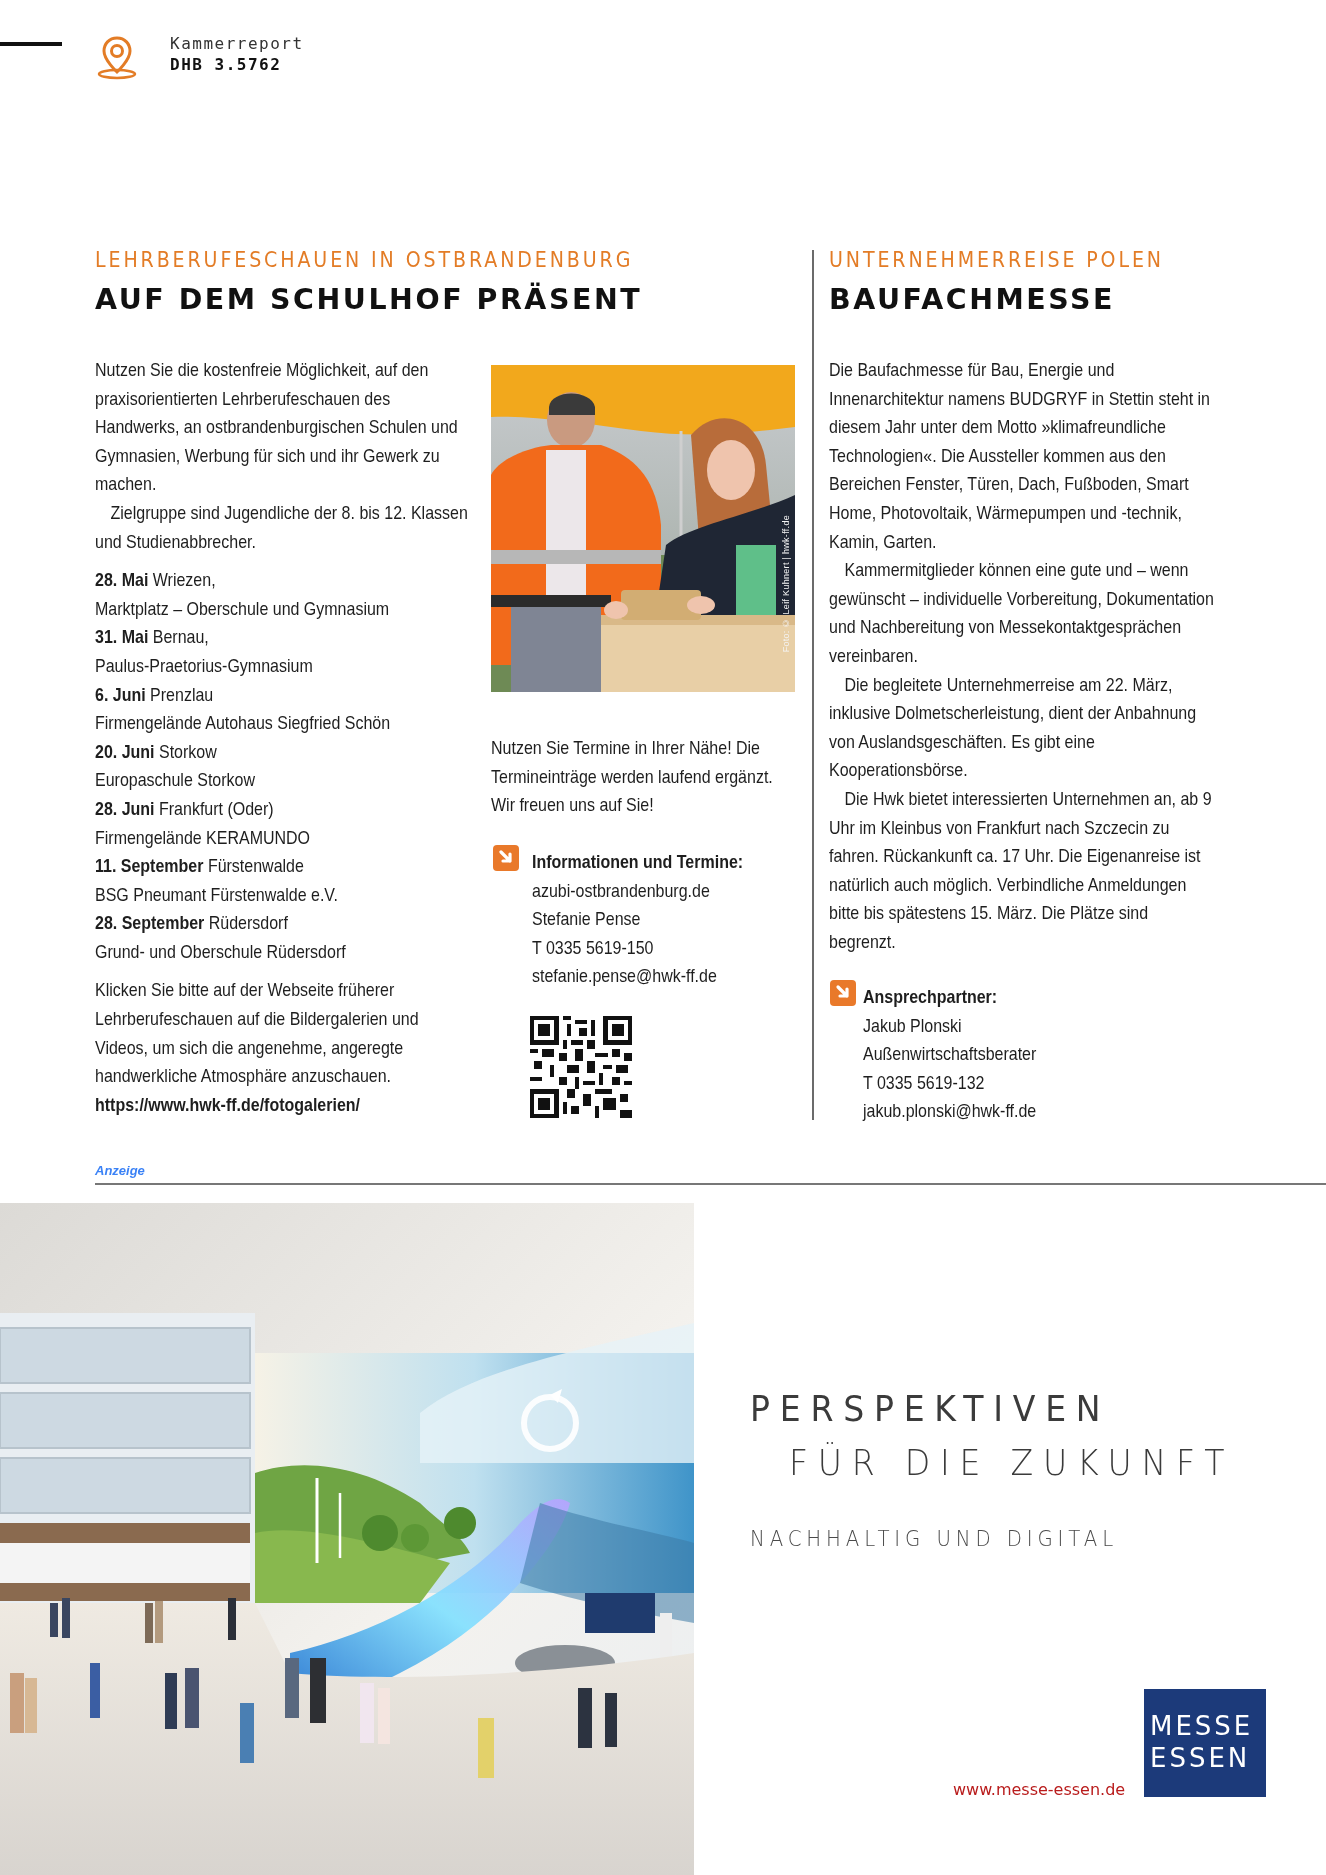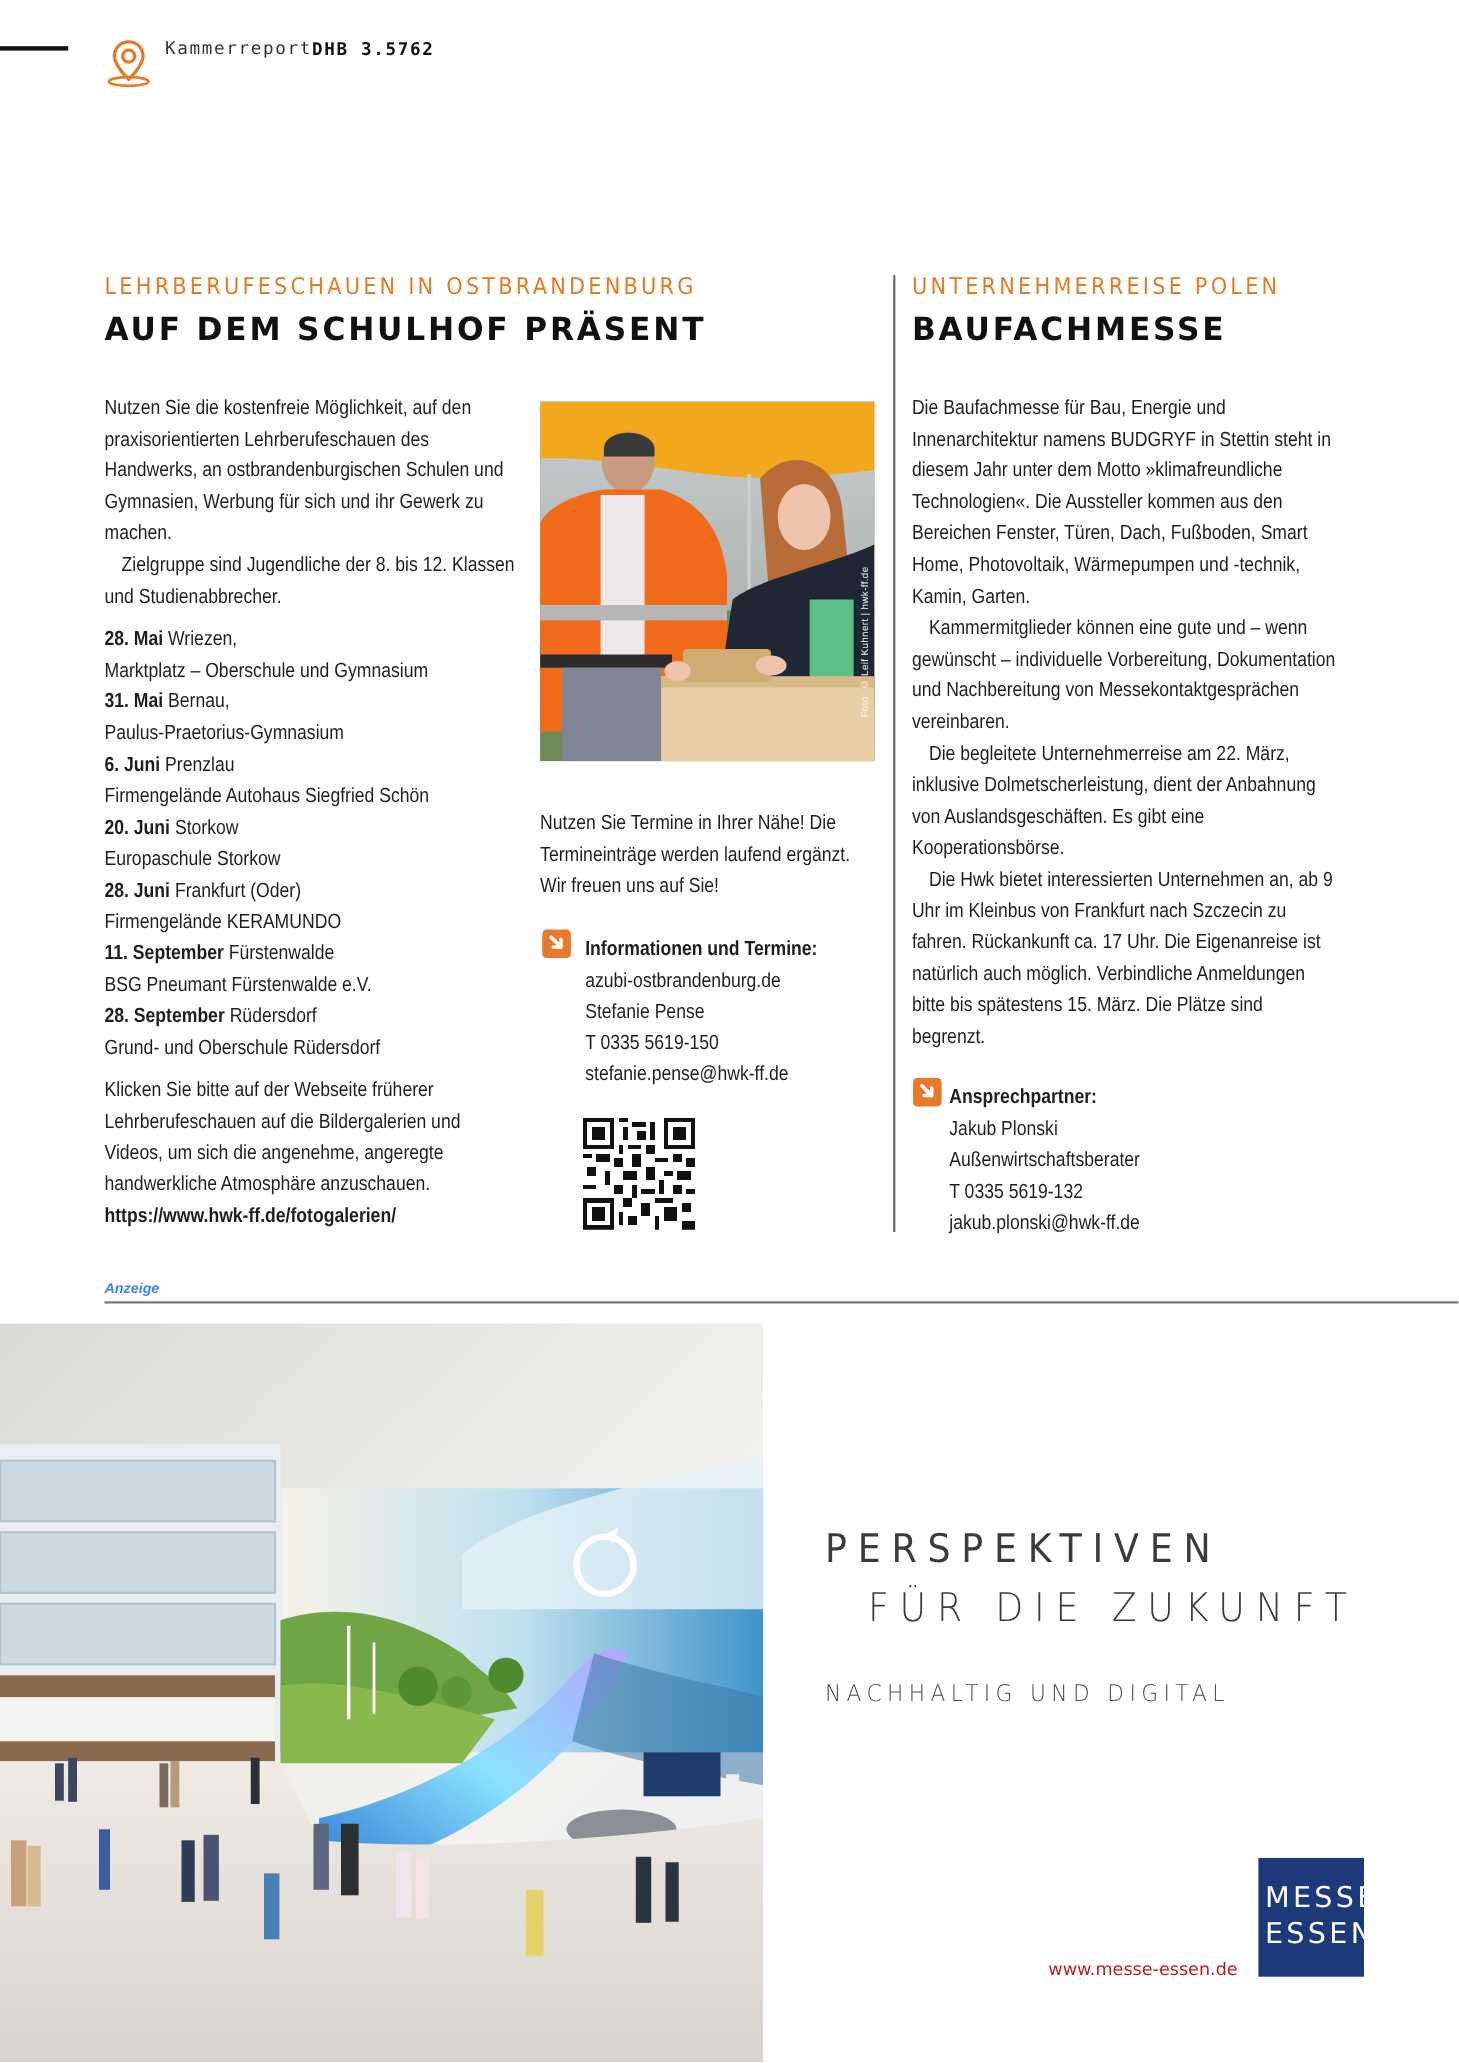--- a/index.html
+++ b/index.html
@@ -2,21 +2,21 @@
 <html><head>
 <meta charset="utf-8">
 <style>
   * { box-sizing: border-box; margin: 0; padding: 0; }
   html, body { width: 1326px; height: 1875px; background: #ffffff; overflow: hidden; }
   body { position: relative; font-family: "Liberation Sans", sans-serif; color: #1a1a1a; }
 
   .top-rule { position: absolute; left: 0; top: 42px; width: 62px; height: 4px; background: #111; }
   .header { position: absolute; left: 96px; top: 34px; display: flex; align-items: flex-start; gap: 12px; }
   .header .pin { width: 42px; height: 46px; }
-  .header .meta { display: flex; flex-direction: row; }
+  .header .meta { display: flex; flex-direction: column; margin-left: 20px; }
   .header .kicker { font-family: "DejaVu Sans Mono", monospace; font-size: 16px; letter-spacing: 1.5px; color: #333; line-height: 20px; }
   .header .issue { font-family: "DejaVu Sans Mono", monospace; font-weight: bold; font-size: 16px; letter-spacing: 1.5px; color: #111; line-height: 22px; }
 
   .section-label { position: absolute; font-family: "DejaVu Sans", sans-serif; font-size: 21px; letter-spacing: 3.2px; color: #e37c26; font-weight: normal; white-space: nowrap; transform-origin: left top; }
   .section-title { position: absolute; font-family: "DejaVu Sans", sans-serif; font-weight: bold; font-size: 29px; letter-spacing: 2.6px; color: #111; white-space: nowrap; transform: scaleX(0.98); transform-origin: left top; }
 
   .col { position: absolute; font-family: "Liberation Sans", sans-serif; font-size: 18.6px; line-height: 28.6px; color: #1e1e1e; }
   .col p { margin: 0; }
   .col .indent { text-indent: 18px; }
   .col b { font-weight: bold; }
@@ -35,21 +35,21 @@
   .ad-rule { position: absolute; left: 95px; top: 1183px; width: 1231px; height: 2px; background: #777; }
 
   .ad-image { position: absolute; left: 0; top: 1203px; width: 694px; height: 672px; overflow: hidden; }
 
   .ad-headline { position: absolute; font-family: "DejaVu Sans", sans-serif; font-weight: 200; color: #3a3a3a; white-space: nowrap; }
   .ad-h1 { left: 750px; top: 1388px; font-size: 36px; letter-spacing: 10.6px; font-weight: normal; transform: scaleX(0.92); transform-origin: left top; -webkit-text-stroke: 0; color:#3b3b3b; }
   .ad-h2 { left: 789px; top: 1442px; font-size: 36px; letter-spacing: 10.6px; transform: scaleX(0.92); transform-origin: left top; color:#3b3b3b; }
   .ad-sub { left: 750px; top: 1527px; font-size: 21px; letter-spacing: 5.2px; transform: scaleX(0.94); transform-origin: left top; color:#4a4a4a; }
 
   .ad-url { position: absolute; left: 953px; top: 1780px; font-family: "DejaVu Sans", sans-serif; font-size: 16px; color: #b91c1c; }
-  .messe-logo { position: absolute; left: 1144px; top: 1689px; width: 96px; height: 108px; background: #1c3a7a; color: #fff; font-family: "DejaVu Sans", sans-serif; font-size: 26px; letter-spacing: 3px; line-height: 32px; padding: 21px 0 0 6px; }
+  .messe-logo { position: absolute; left: 1144px; top: 1689px; width: 122px; height: 108px; background: #1c3a7a; color: #fff; font-family: "DejaVu Sans", sans-serif; font-size: 26px; letter-spacing: 3px; line-height: 32px; padding: 21px 0 0 6px; }
 </style>
 </head>
 <body>
 
 <div class="top-rule"></div>
 <div class="header">
   <span class="pin">
     <svg viewBox="0 0 42 46" width="42" height="46">
       <path d="M21 4 C13 4 8 10 8 17 C8 26 21 38 21 38 C21 38 34 26 34 17 C34 10 29 4 21 4 Z" fill="none" stroke="#e37c26" stroke-width="3"></path>
       <circle cx="21" cy="17" r="5.5" fill="none" stroke="#e37c26" stroke-width="3"></circle>

